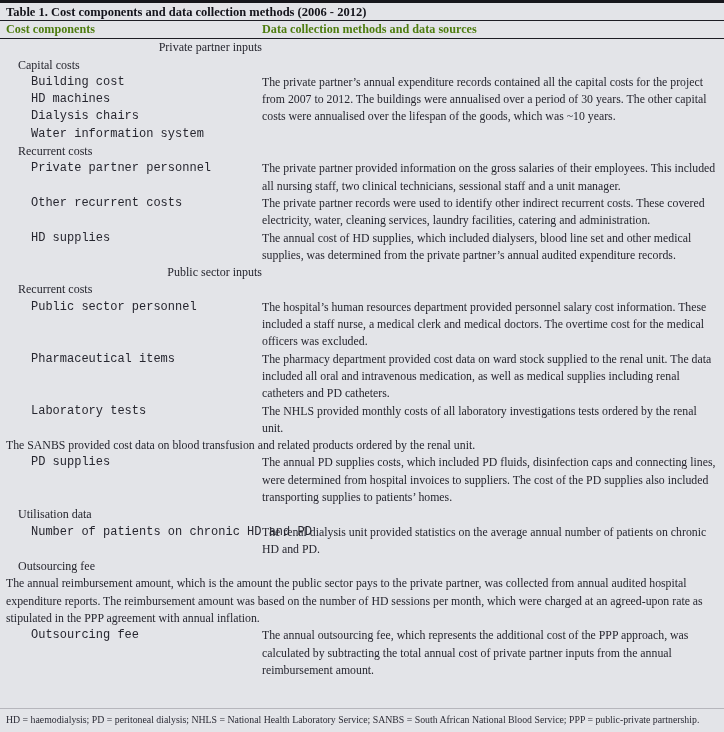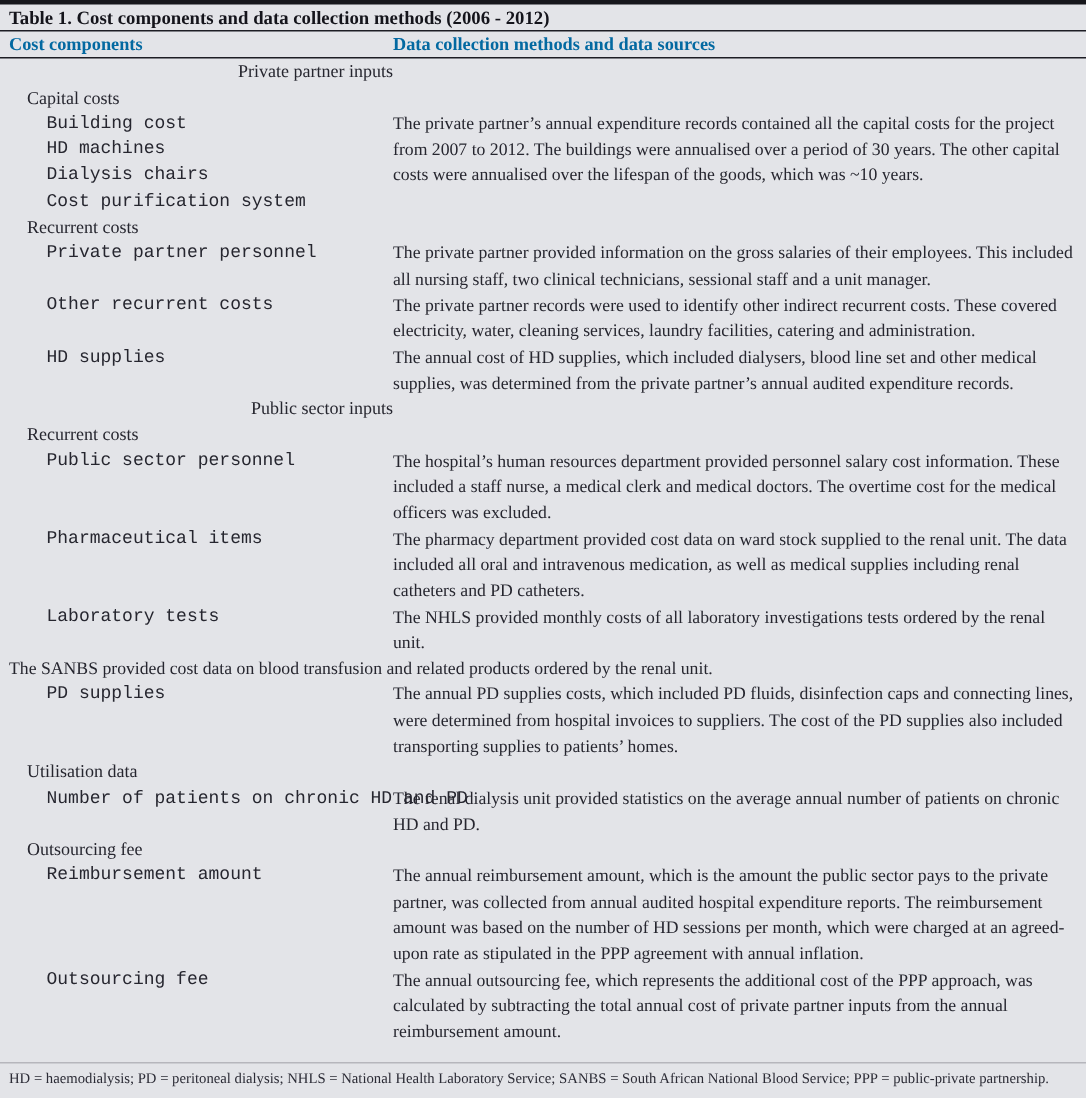--- a/index.html
+++ b/index.html
@@ -32,21 +32,21 @@
     color: #14141b;
     padding: 2px 6px 1px 6px;
     white-space: nowrap;
   }
   .header-row {
     display: flex;
     padding: 2px 6px 2px 6px;
     font-weight: bold;
     font-size: 12.2px;
     line-height: 13px;
-    color: #0369a1;
+    color: #4d7c0f;
   }
   .header-left {
     width: 256px;
     flex: none;
   }
   .header-right {
     flex: 1;
   }
   .tbody {
     padding: 0 6px;
@@ -119,21 +119,21 @@
         <div class="cell-left">
           <div class="lbl i1">Capital costs</div>
         </div>
         <div class="cell-right"></div>
       </div>
       <div class="trow">
         <div class="cell-left">
           <div class="lbl i2">Building cost</div>
           <div class="lbl i2">HD machines</div>
           <div class="lbl i2">Dialysis chairs</div>
-          <div class="lbl i2">Cost purification system</div>
+          <div class="lbl i2">Water information system</div>
         </div>
         <div class="cell-right">The private partner’s annual expenditure records contained all the capital costs for the project from 2007 to 2012. The buildings were annualised over a period of 30 years. The other capital costs were annualised over the lifespan of the goods, which was ~10 years.</div>
       </div>
       <div class="trow">
         <div class="cell-left">
           <div class="lbl i1">Recurrent costs</div>
         </div>
         <div class="cell-right"></div>
       </div>
       <div class="trow">
@@ -205,23 +205,20 @@
         </div>
         <div class="cell-right">The renal dialysis unit provided statistics on the average annual number of patients on chronic HD and PD.</div>
       </div>
       <div class="trow">
         <div class="cell-left">
           <div class="lbl i1">Outsourcing fee</div>
         </div>
         <div class="cell-right"></div>
       </div>
       <div class="trow">
-        <div class="cell-left">
-          <div class="lbl i2">Reimbursement amount</div>
-        </div>
         <div class="cell-right">The annual reimbursement amount, which is the amount the public sector pays to the private partner, was collected from annual audited hospital expenditure reports. The reimbursement amount was based on the number of HD sessions per month, which were charged at an agreed-upon rate as stipulated in the PPP agreement with annual inflation.</div>
       </div>
       <div class="trow">
         <div class="cell-left">
           <div class="lbl i2">Outsourcing fee</div>
         </div>
         <div class="cell-right">The annual outsourcing fee, which represents the additional cost of the PPP approach, was calculated by subtracting the total annual cost of private partner inputs from the annual reimbursement amount.</div>
       </div>
     </div>
   <div class="foot">

